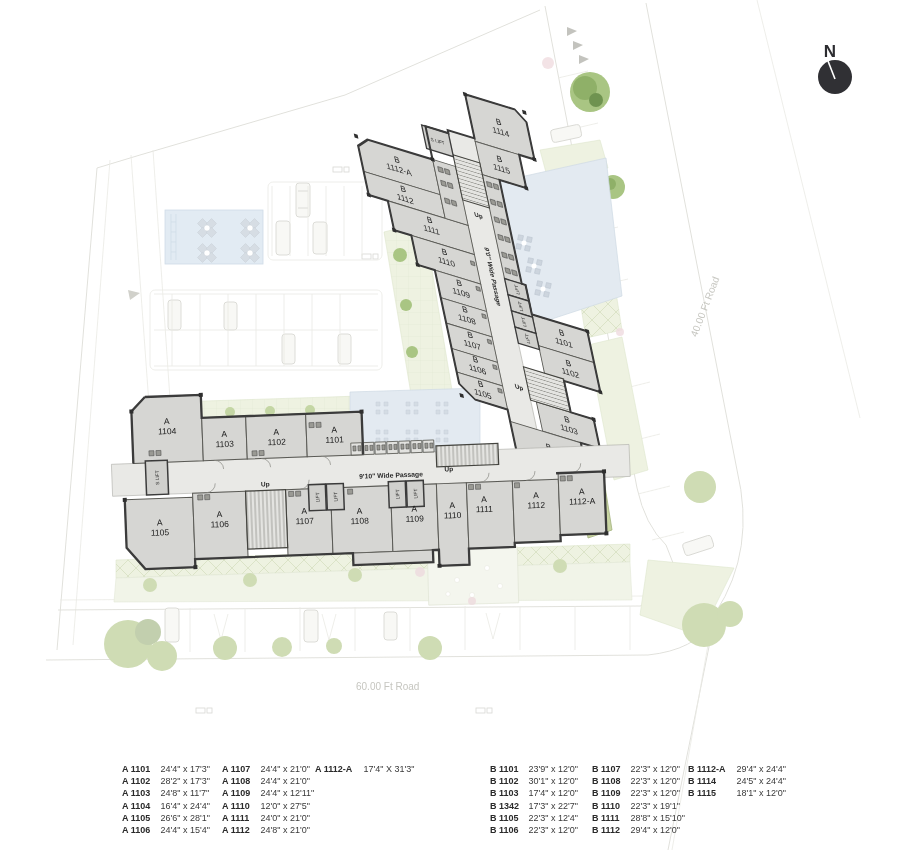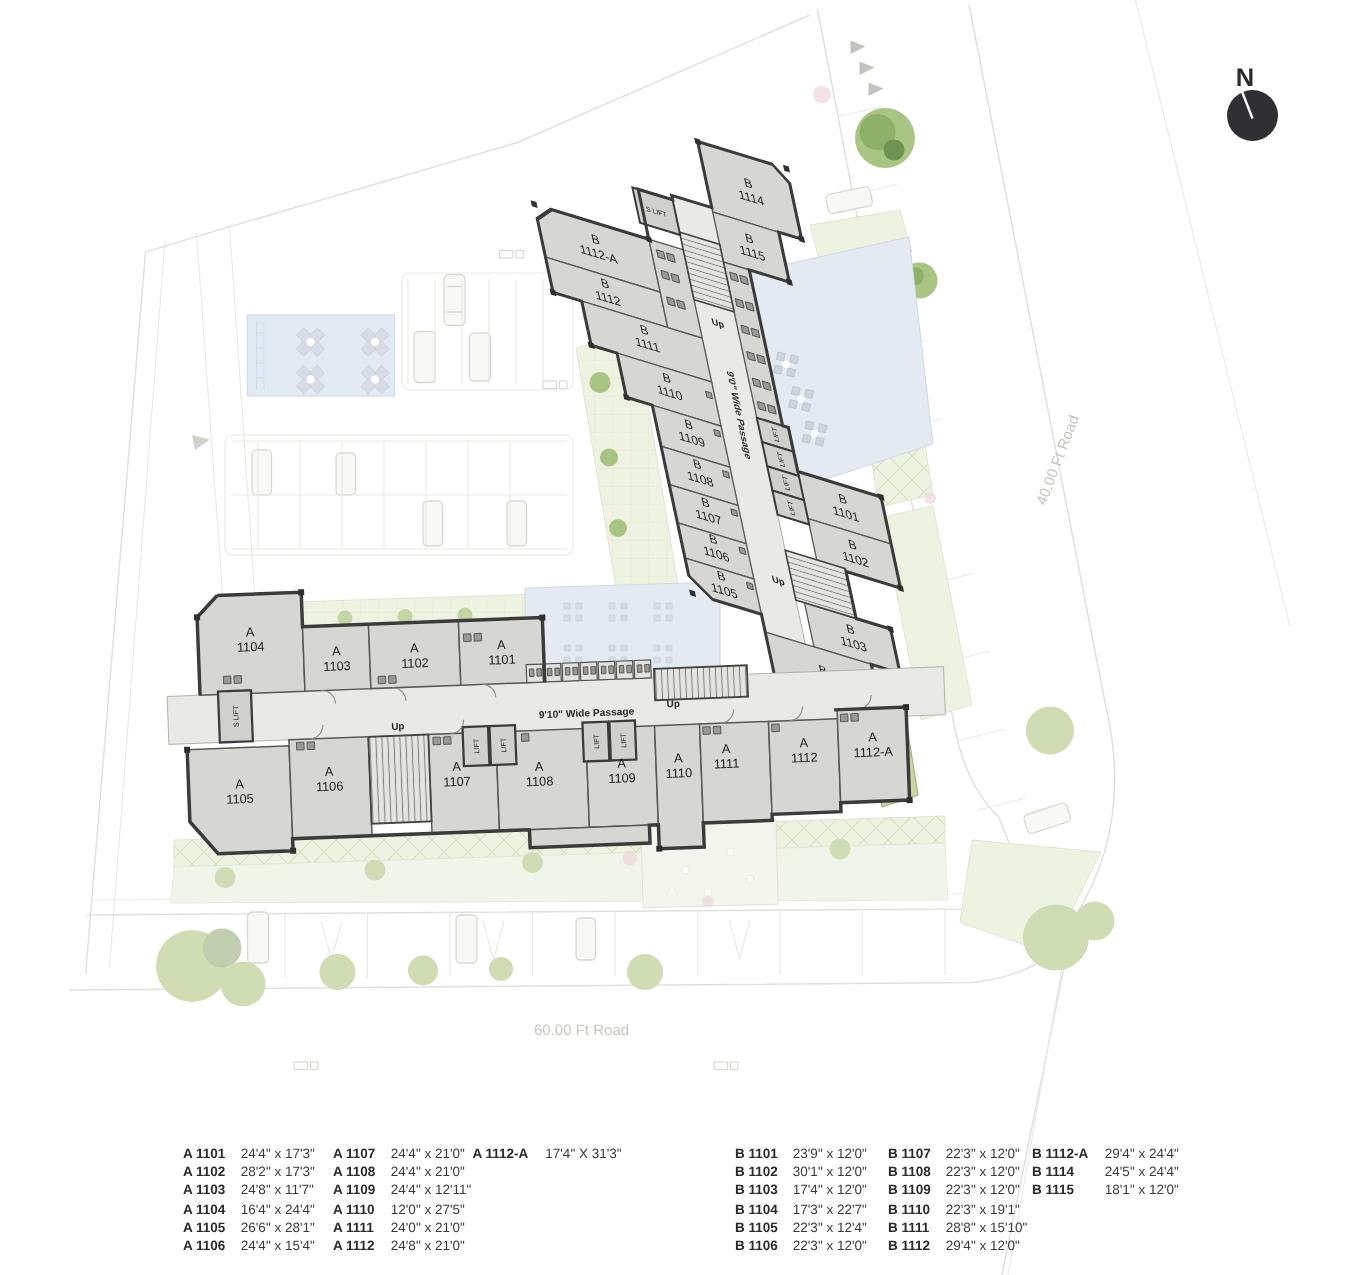--- a/index.html
+++ b/index.html
@@ -513,21 +513,21 @@
     <div class="lrow"><span class="lid">A 1111</span> <span class="ldim">24'0" x 21'0"</span></div>
     <div class="lrow"><span class="lid">A 1112</span> <span class="ldim">24'8" x 21'0"</span></div>
   </div>
   <div class="lcol" style="left:315px">
     <div class="lrow"><span class="lid wide">A 1112-A</span> <span class="ldim">17'4" X 31'3"</span></div>
   </div>
   <div class="lcol" style="left:490px">
     <div class="lrow"><span class="lid">B 1101</span> <span class="ldim">23'9" x 12'0"</span></div>
     <div class="lrow"><span class="lid">B 1102</span> <span class="ldim">30'1" x 12'0"</span></div>
     <div class="lrow"><span class="lid">B 1103</span> <span class="ldim">17'4" x 12'0"</span></div>
-    <div class="lrow"><span class="lid">B 1104</span> <span class="ldim">17'3" x 22'7"</span></div>
+    <div class="lrow"><span class="lid">B 1342</span> <span class="ldim">17'3" x 22'7"</span></div>
     <div class="lrow"><span class="lid">B 1105</span> <span class="ldim">22'3" x 12'4"</span></div>
     <div class="lrow"><span class="lid">B 1106</span> <span class="ldim">22'3" x 12'0"</span></div>
   </div>
   <div class="lcol" style="left:592px">
     <div class="lrow"><span class="lid">B 1107</span> <span class="ldim">22'3" x 12'0"</span></div>
     <div class="lrow"><span class="lid">B 1108</span> <span class="ldim">22'3" x 12'0"</span></div>
     <div class="lrow"><span class="lid">B 1109</span> <span class="ldim">22'3" x 12'0"</span></div>
     <div class="lrow"><span class="lid">B 1110</span> <span class="ldim">22'3" x 19'1"</span></div>
     <div class="lrow"><span class="lid">B 1111</span> <span class="ldim">28'8" x 15'10"</span></div>
     <div class="lrow"><span class="lid">B 1112</span> <span class="ldim">29'4" x 12'0"</span></div>

